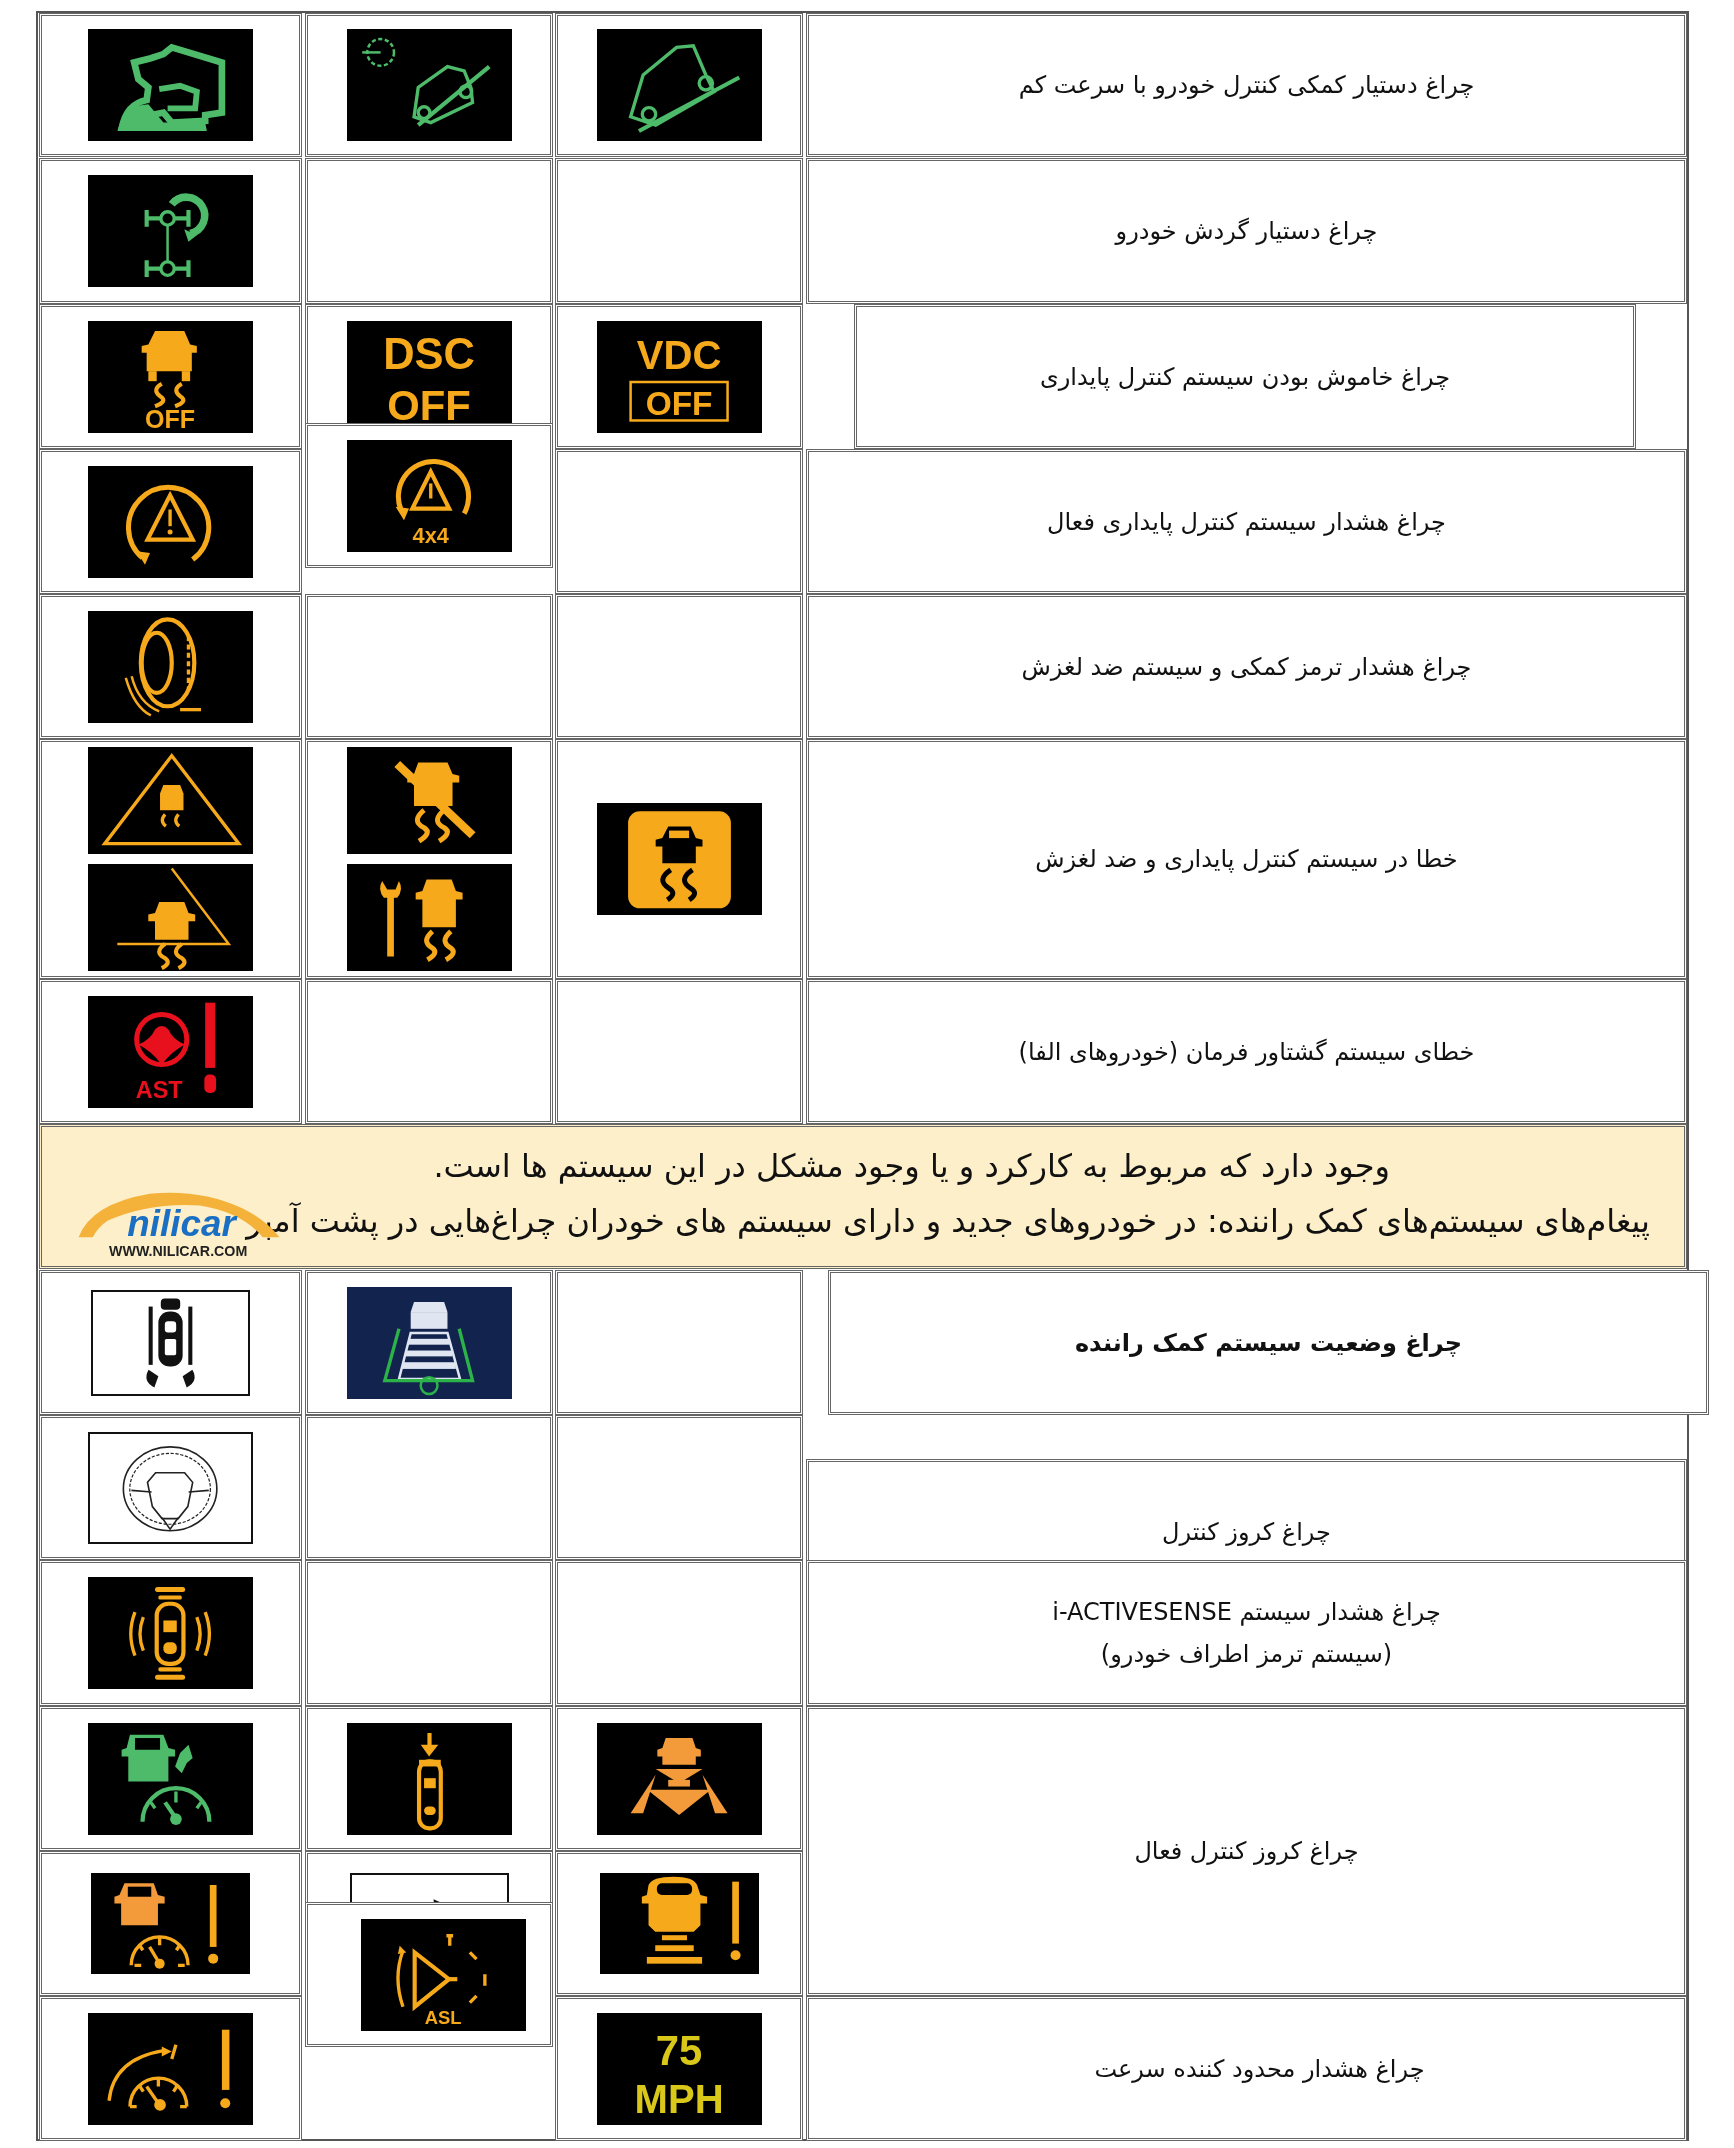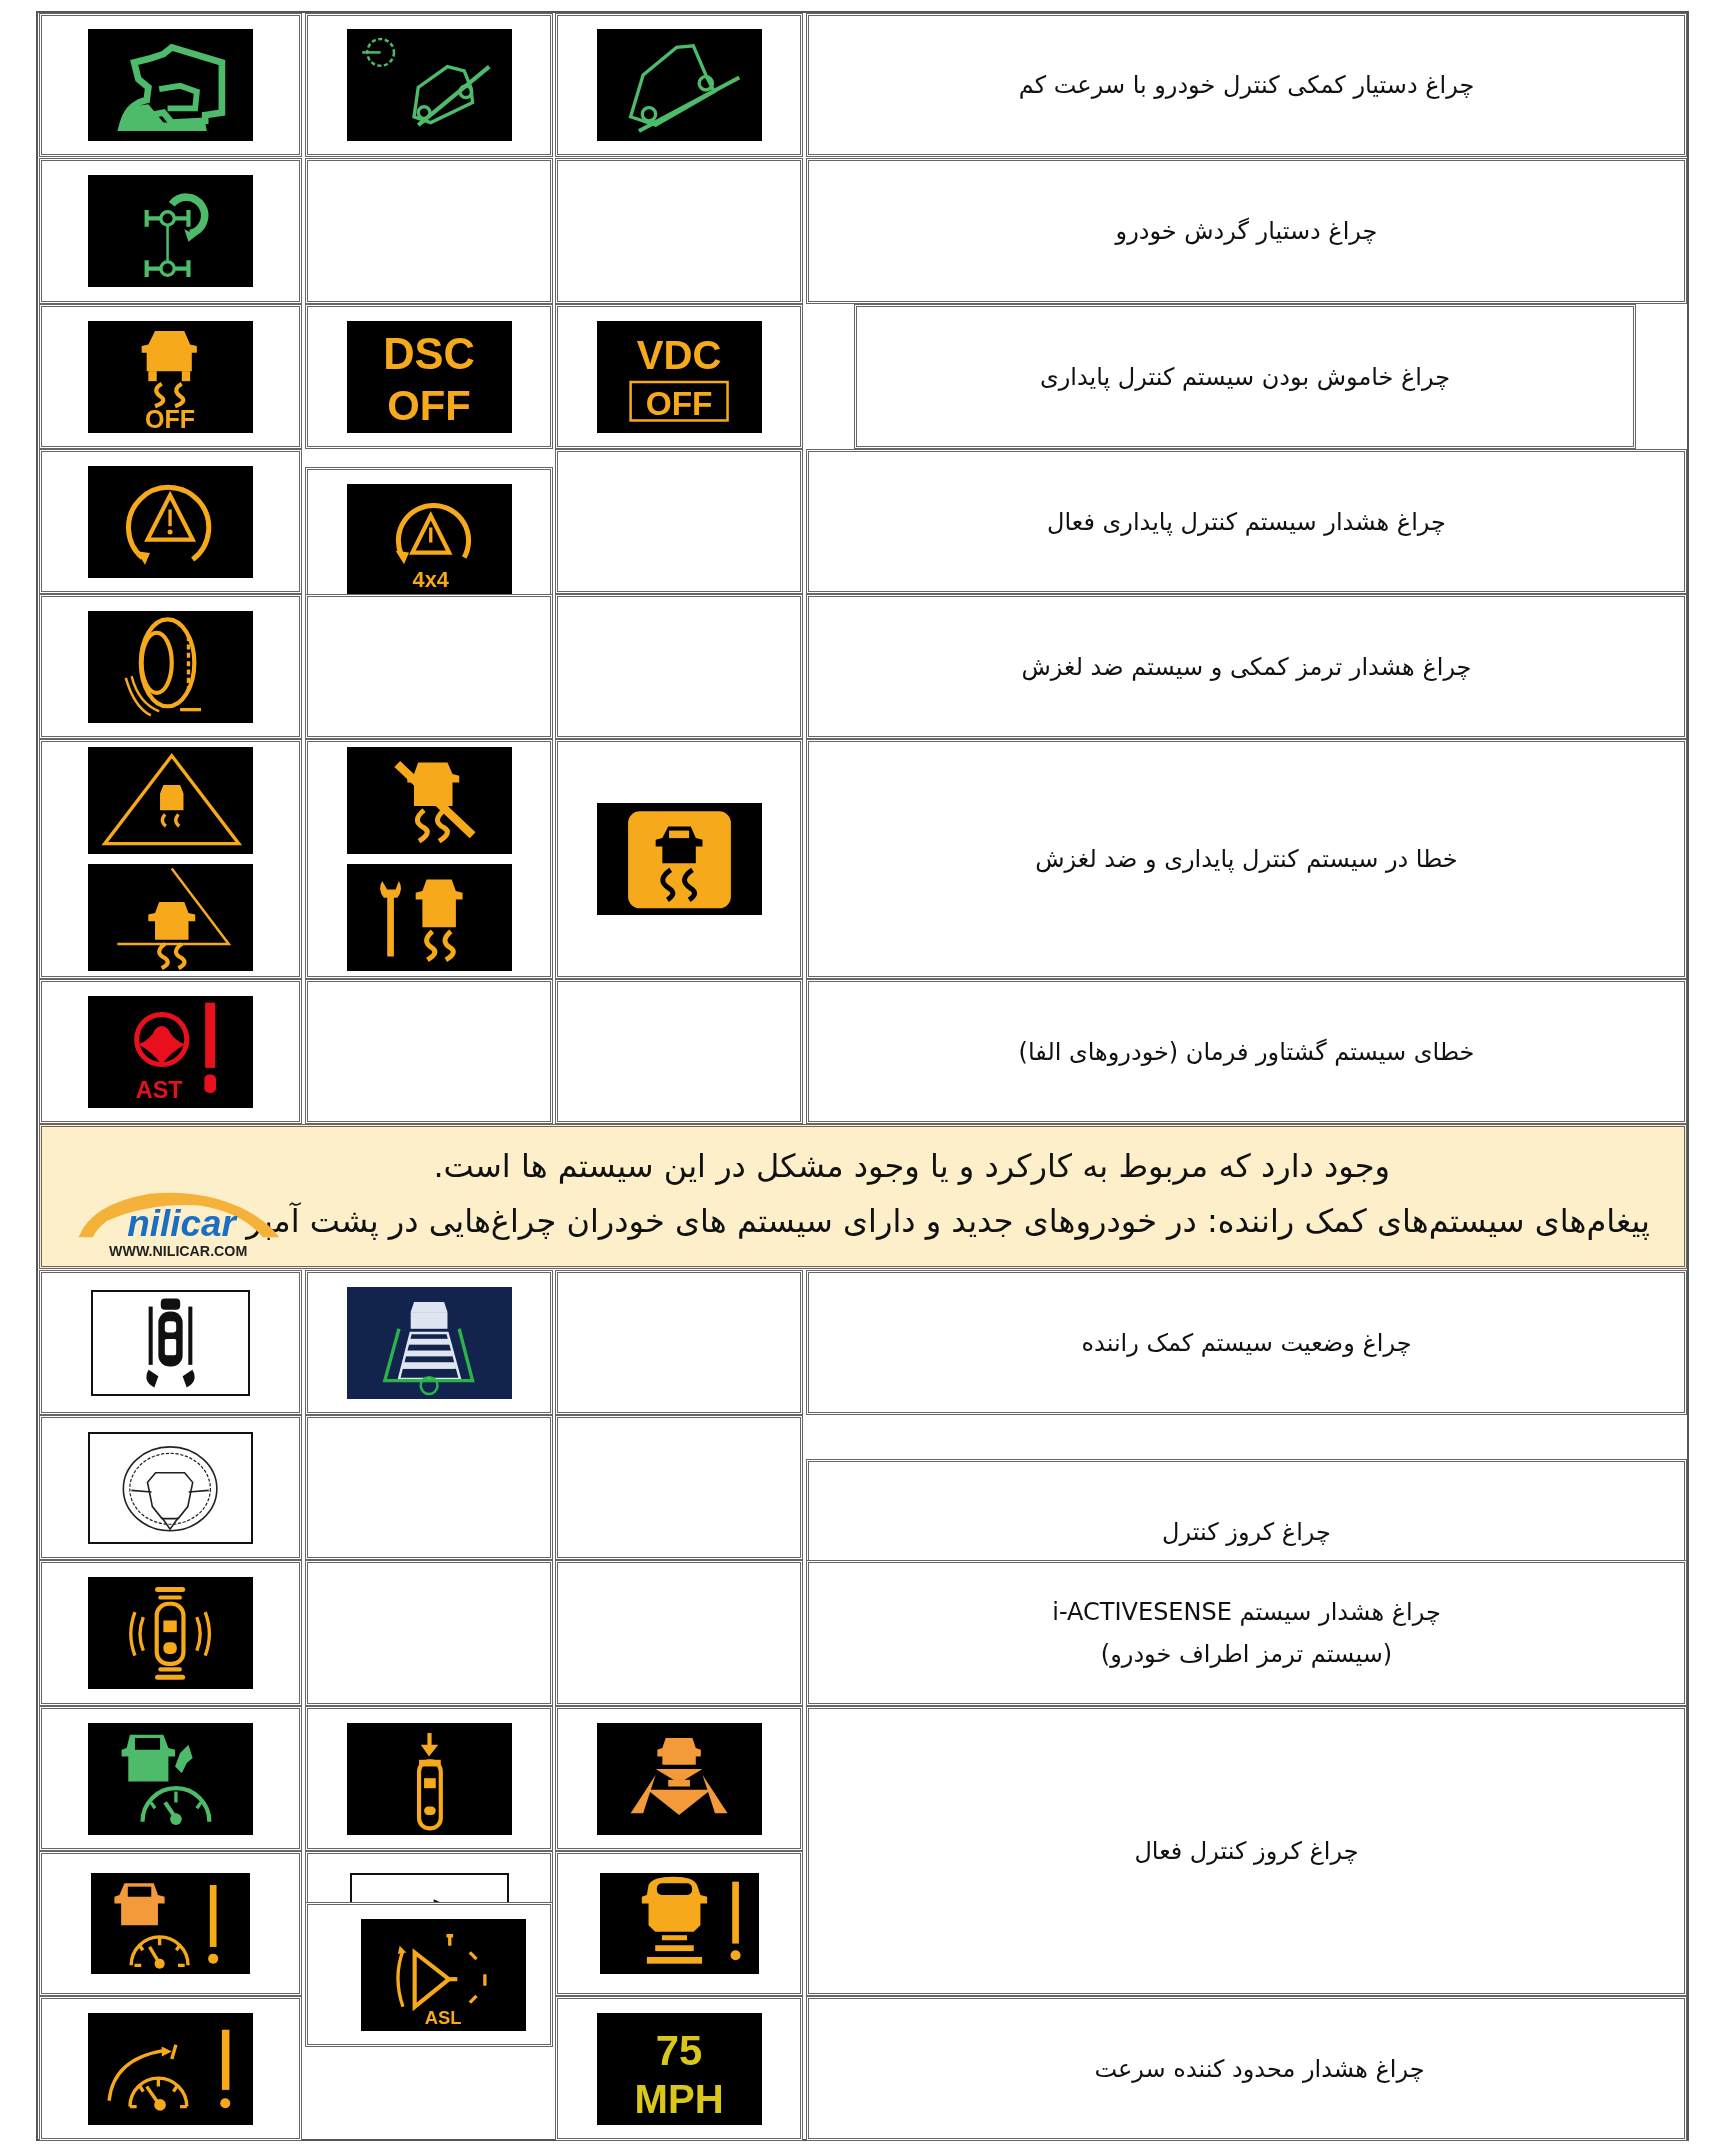--- a/index.html
+++ b/index.html
@@ -111,21 +111,21 @@
   <div class="ico">
     <svg viewBox="0 0 197 134">
         <path d="M65 110 A48 48 0 1 1 125 112" fill="none" stroke="#f7a91c" stroke-width="6"></path>
         <path d="M58 102 L68 118 L74 104 Z" fill="#f7a91c"></path>
         <path d="M98 35 L125 88 L71 88 Z" fill="none" stroke="#f7a91c" stroke-width="5"></path>
         <rect x="96" y="52" width="4" height="20" fill="#f7a91c"></rect>
         <circle cx="98" cy="79" r="3" fill="#f7a91c"></circle>
       </svg>
   </div>
 </div>
-<div class="cell" style="left:305px;top:467px;width:248px;height:145px;">
+<div class="cell" style="left:305px;top:423px;width:248px;height:145px;">
   <div class="ico">
     <svg viewBox="0 0 197 134">
         <path d="M65 85 A42 42 0 1 1 140 88" fill="none" stroke="#f7a91c" stroke-width="6"></path>
         <path d="M58 80 L68 96 L74 82 Z" fill="#f7a91c"></path>
         <path d="M100 38 L122 82 L78 82 Z" fill="none" stroke="#f7a91c" stroke-width="5"></path>
         <rect x="98" y="52" width="4" height="18" fill="#f7a91c"></rect>
         <text x="100" y="123" text-anchor="middle" font-family="Liberation Sans, sans-serif" font-size="26" font-weight="bold" fill="#f7a91c">4x4</text>
       </svg>
   </div>
 </div>
@@ -254,21 +254,21 @@
         <path d="M76 55 L120 55 L135 110 L62 110 Z" fill="none" stroke="#dfe6f2" stroke-width="3"></path>
         <rect x="73" y="62" width="50" height="7" fill="#dfe6f2"></rect>
         <rect x="70" y="76" width="56" height="7" fill="#dfe6f2"></rect>
         <rect x="66" y="90" width="64" height="8" fill="#dfe6f2"></rect>
         <path d="M62 50 L45 112 L150 112 L134 50" fill="none" stroke="#2bb34a" stroke-width="4"></path>
         <circle cx="98" cy="118" r="10" fill="none" stroke="#2bb34a" stroke-width="3"></circle>
       </svg>
   </div>
 </div>
 <div class="cell" style="left:555px;top:1270px;width:248px;height:145px;"></div>
-<div class="cell" style="left:806px;top:1270px;width:881px;height:145px;">
+<div class="cell" style="left:828px;top:1270px;width:881px;height:145px;font-weight:bold;">
   <div class="txt">چراغ وضعیت سیستم کمک راننده</div>
 </div>
 
 <div class="cell" style="left:39px;top:1415px;width:263px;height:145px;">
   <div class="ico white">
     <svg viewBox="0 0 197 134">
         <ellipse cx="98" cy="68" rx="58" ry="52" fill="none" stroke="#222" stroke-width="2"></ellipse>
         <ellipse cx="98" cy="68" rx="50" ry="44" fill="none" stroke="#222" stroke-width="1.5" stroke-dasharray="4 2"></ellipse>
         <path d="M70 60 L80 48 L116 48 L126 60 L120 90 L108 105 L88 105 L76 90 Z" fill="none" stroke="#222" stroke-width="2"></path>
         <path d="M50 70 L75 72 M146 70 L121 72 M88 104 L98 118 L108 104" fill="none" stroke="#222" stroke-width="2"></path>

